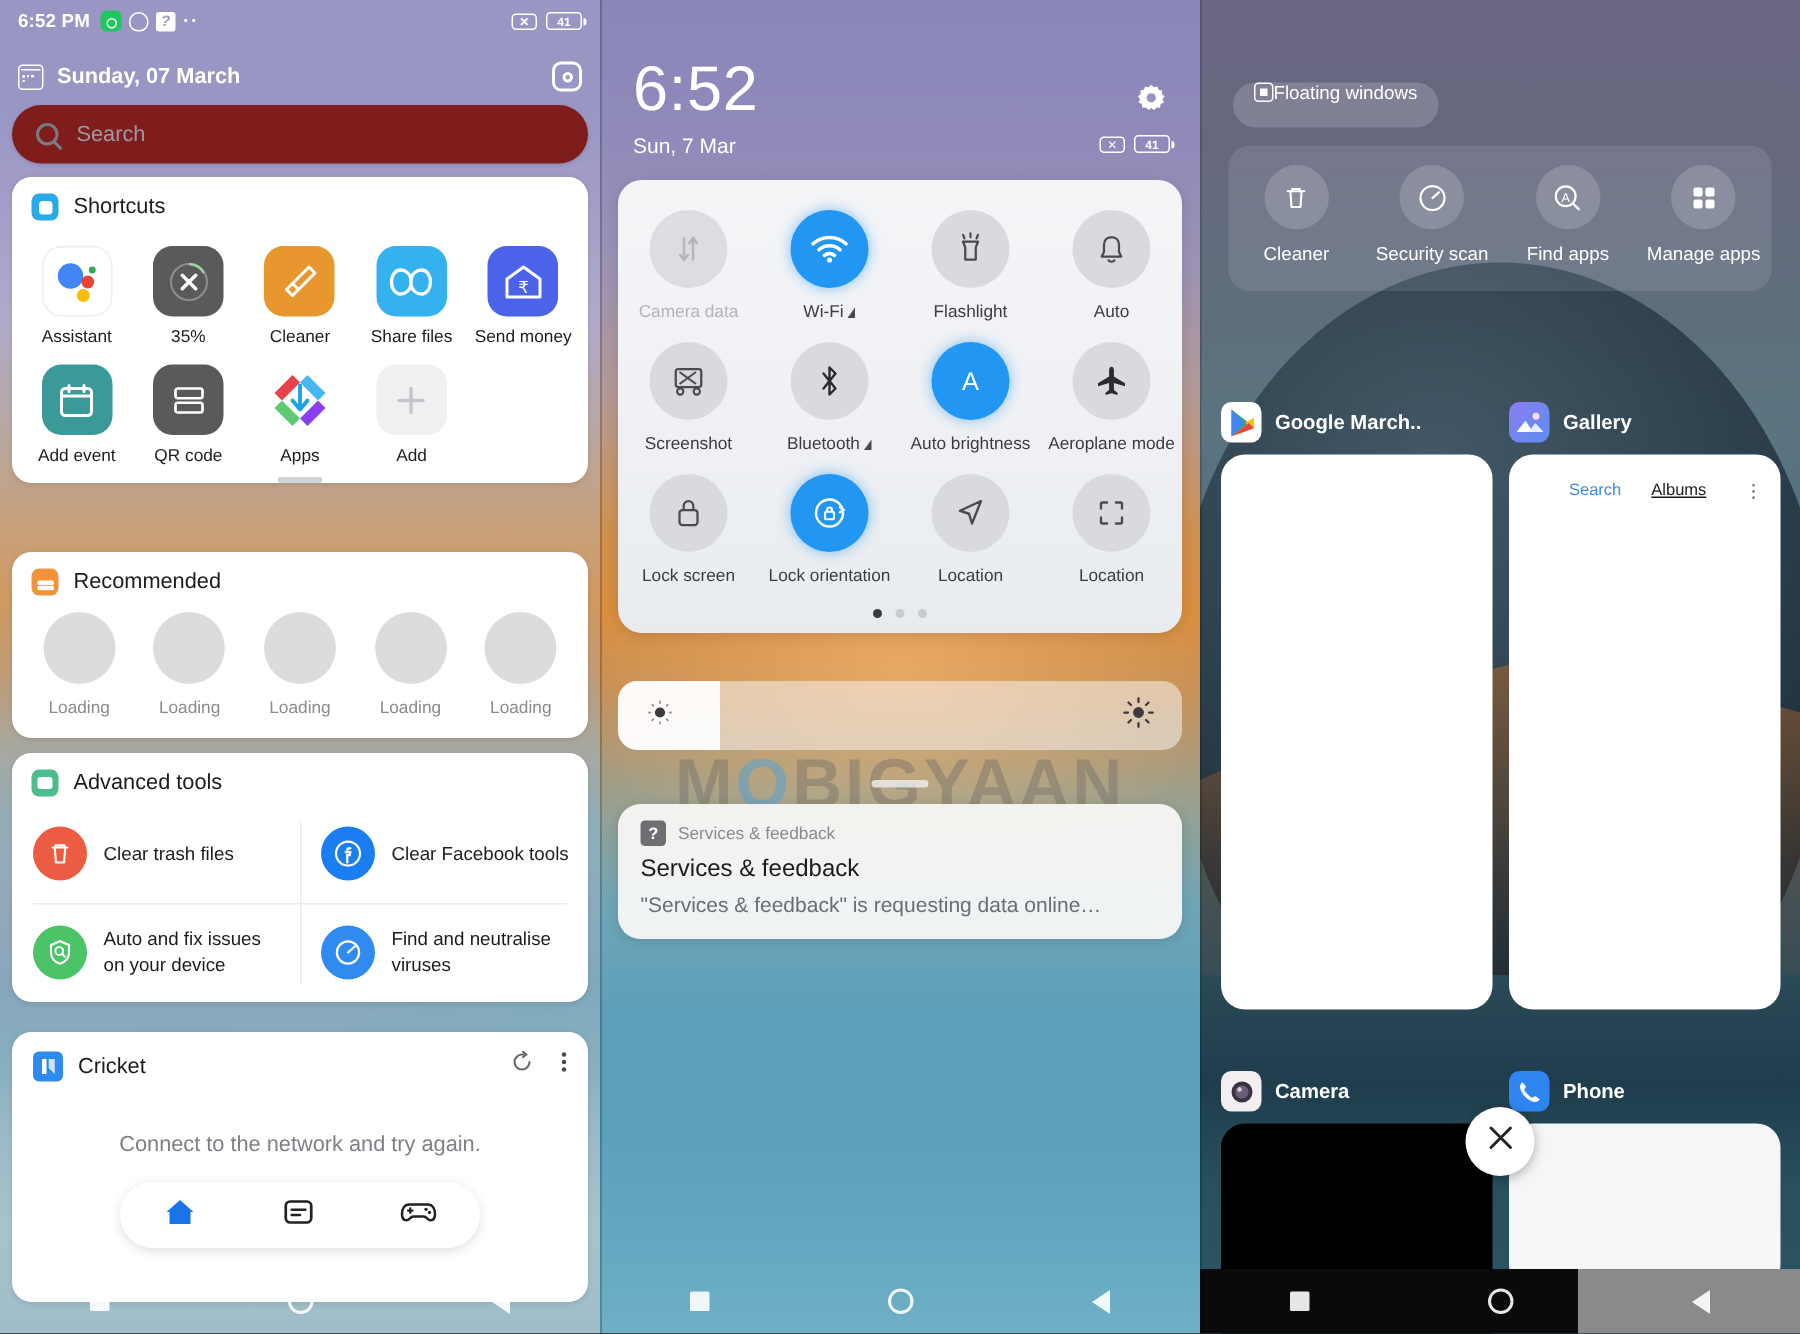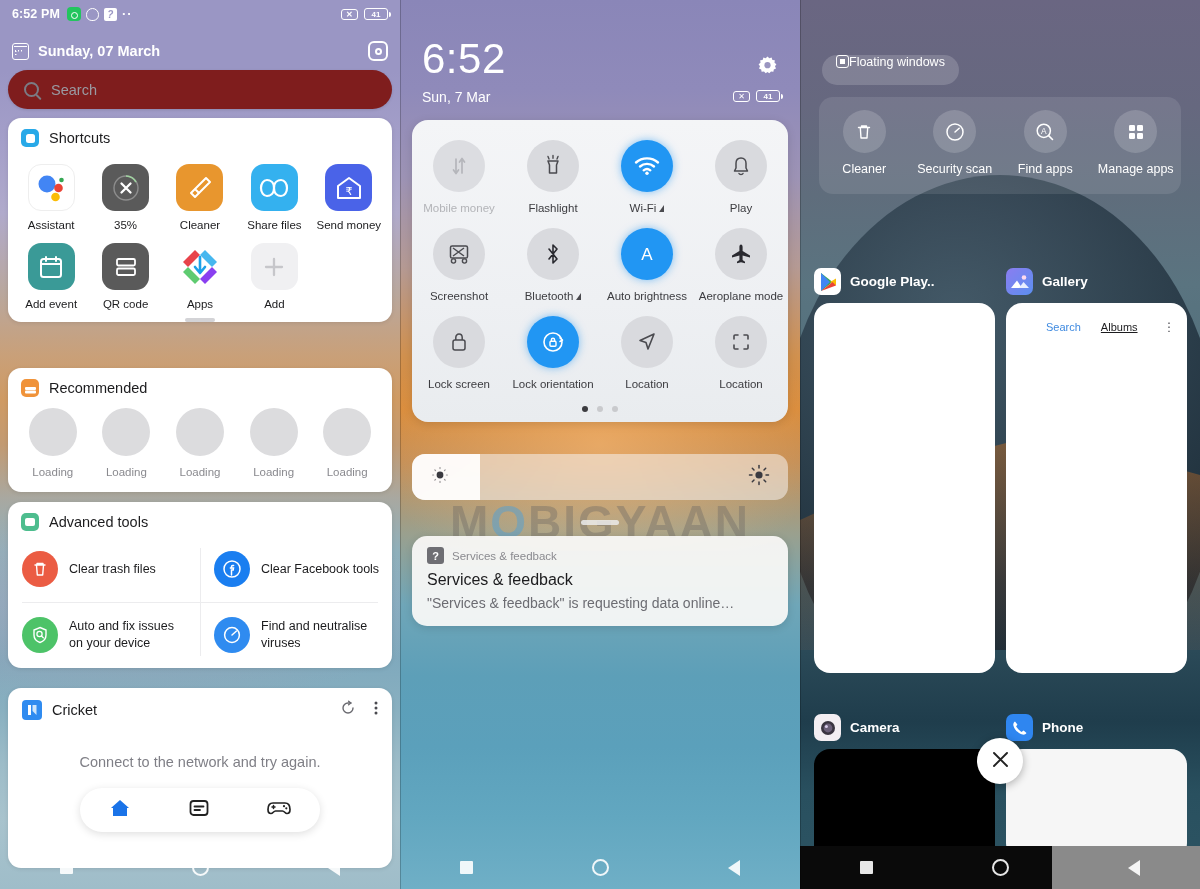--- a/index.html
+++ b/index.html
@@ -543,60 +543,60 @@
       <div class="qs-grid">
 
         <div class="qs dim">
           <div class="bub">
             <svg width="22" height="22" viewBox="0 0 22 22">
                 <path d="M8 4 L8 18 M5.5 15 L8 18.5 L10.5 15" fill="none" stroke="#b5b6bb" stroke-width="1.7" stroke-linecap="round" stroke-linejoin="round"></path>
                 <path d="M14 18 L14 4 M11.5 7 L14 3.5 L16.5 7" fill="none" stroke="#b5b6bb" stroke-width="1.7" stroke-linecap="round" stroke-linejoin="round"></path>
               </svg>
           </div>
           <div class="lbl">
-              <span>Mobile money</span>
-            </div>
-        </div>
-
-        <div class="qs">
-          <div class="bub">
-            <svg width="22" height="24" viewBox="0 0 22 24">
-                <path d="M6 7 L16 7 L14.5 11 L14.5 19 L7.5 19 L7.5 11 Z" fill="none" stroke="#4a4a4f" stroke-width="1.5" stroke-linejoin="round"></path>
-                <path d="M6 2.5 L7 5 M11 1.5 L11 4.2 M16 2.5 L15 5" stroke="#4a4a4f" stroke-width="1.4" stroke-linecap="round"></path>
-              </svg>
-          </div>
-          <div class="lbl">
-              <span>Flashlight</span>
+              <span>Camera data</span>
             </div>
         </div>
 
         <div class="qs on">
           <div class="bub">
             <svg width="26" height="20" viewBox="0 0 26 20">
                 <path d="M2 6.5 C8 1 18 1 24 6.5" fill="none" stroke="#fff" stroke-width="2.4" stroke-linecap="round"></path>
                 <path d="M6 10.5 C10 7 16 7 20 10.5" fill="none" stroke="#fff" stroke-width="2.4" stroke-linecap="round"></path>
                 <path d="M9.7 14.3 C11.7 12.6 14.3 12.6 16.3 14.3" fill="none" stroke="#fff" stroke-width="2.4" stroke-linecap="round"></path>
                 <circle cx="13" cy="17.3" r="1.7" fill="#fff"></circle>
               </svg>
           </div>
           <div class="lbl">
               <span>Wi-Fi</span>
               <i class="sig"></i>
             </div>
         </div>
 
         <div class="qs">
           <div class="bub">
+            <svg width="22" height="24" viewBox="0 0 22 24">
+                <path d="M6 7 L16 7 L14.5 11 L14.5 19 L7.5 19 L7.5 11 Z" fill="none" stroke="#4a4a4f" stroke-width="1.5" stroke-linejoin="round"></path>
+                <path d="M6 2.5 L7 5 M11 1.5 L11 4.2 M16 2.5 L15 5" stroke="#4a4a4f" stroke-width="1.4" stroke-linecap="round"></path>
+              </svg>
+          </div>
+          <div class="lbl">
+              <span>Flashlight</span>
+            </div>
+        </div>
+
+        <div class="qs">
+          <div class="bub">
             <svg width="22" height="23" viewBox="0 0 22 23">
                 <path d="M11 3 C7.7 3 6 5.3 6 8.3 L6 13 L4.5 16 L17.5 16 L16 13 L16 8.3 C16 5.3 14.3 3 11 3 Z" fill="none" stroke="#4a4a4f" stroke-width="1.5" stroke-linejoin="round"></path>
                 <path d="M9 18.5 C9.5 19.8 12.5 19.8 13 18.5" fill="none" stroke="#4a4a4f" stroke-width="1.4" stroke-linecap="round"></path>
               </svg>
           </div>
           <div class="lbl">
-              <span>Play</span>
+              <span>Auto</span>
             </div>
         </div>
 
         <div class="qs">
           <div class="bub">
             <svg width="24" height="24" viewBox="0 0 24 24">
                 <rect x="3.5" y="4" width="17" height="12" rx="1.6" fill="none" stroke="#4a4a4f" stroke-width="1.5"></rect>
                 <path d="M6 6 L17 14 M17 6 L6 14" stroke="#4a4a4f" stroke-width="1.4"></path>
                 <circle cx="6.5" cy="19" r="2.1" fill="none" stroke="#4a4a4f" stroke-width="1.4"></circle>
                 <circle cx="17.5" cy="19" r="2.1" fill="none" stroke="#4a4a4f" stroke-width="1.4"></circle>
@@ -814,21 +814,21 @@
     <div class="rapp" style="left:14px;top:268px;width:181px;">
       <div class="hd">
         <span class="ai ai-play">
           <svg width="18" height="20" viewBox="0 0 18 20">
               <path d="M2 1 L13.5 10 L2 19 Z" fill="#34a853"></path>
               <path d="M2 1 L2 19 L11 10 Z" fill="#4285f4"></path>
               <path d="M11 10 L17 6.5 L17 13.5 Z" fill="#fbbc04"></path>
               <path d="M2 19 L13.5 10 L17 13.5 Z" fill="#ea4335"></path>
             </svg>
         </span>
-        <span class="an">Google Play..</span>
+        <span class="an">Google March..</span>
       </div>
       <div class="thumb" style="height:370px;"></div>
     </div>
 
     <div class="rapp" style="left:206px;top:268px;width:181px;">
       <div class="hd">
         <span class="ai ai-gallery">
           <svg width="20" height="20" viewBox="0 0 20 20">
               <circle cx="14" cy="5.5" r="2.3" fill="#ffd9ee"></circle>
               <path d="M1 16 L7 8.5 L12 16 Z" fill="#fff"></path>

